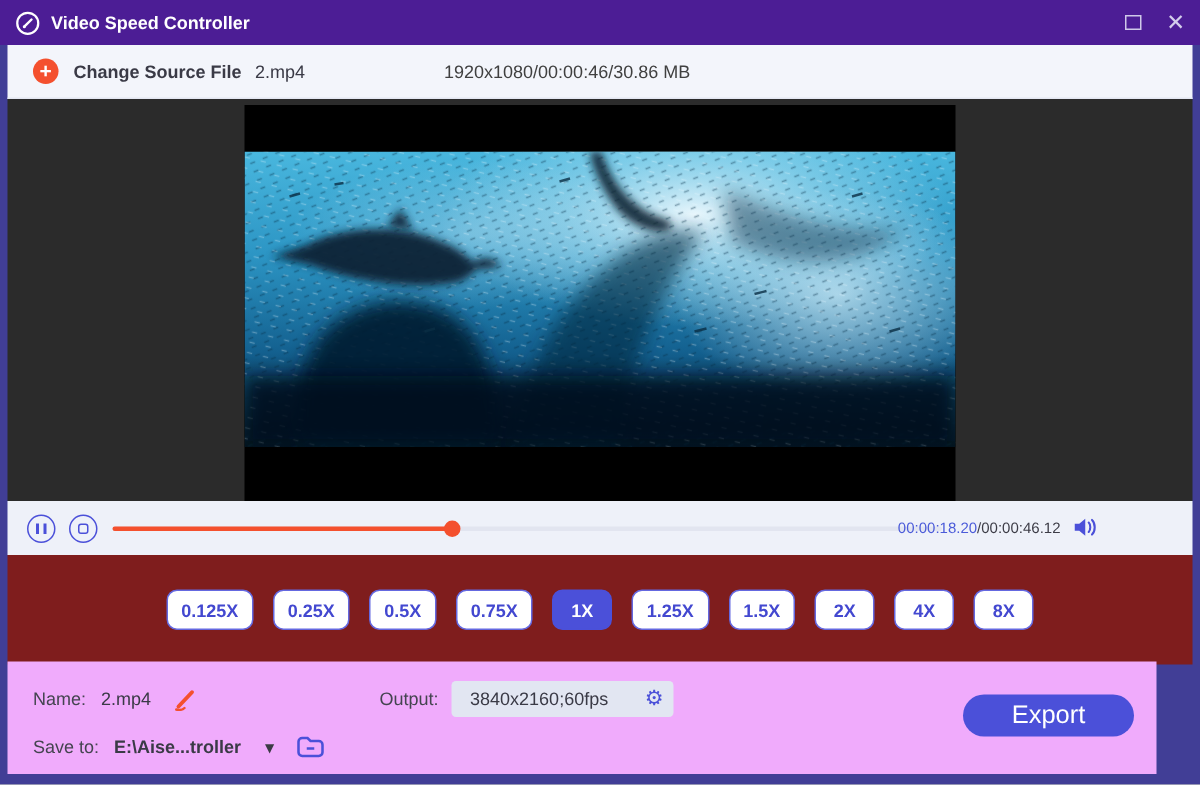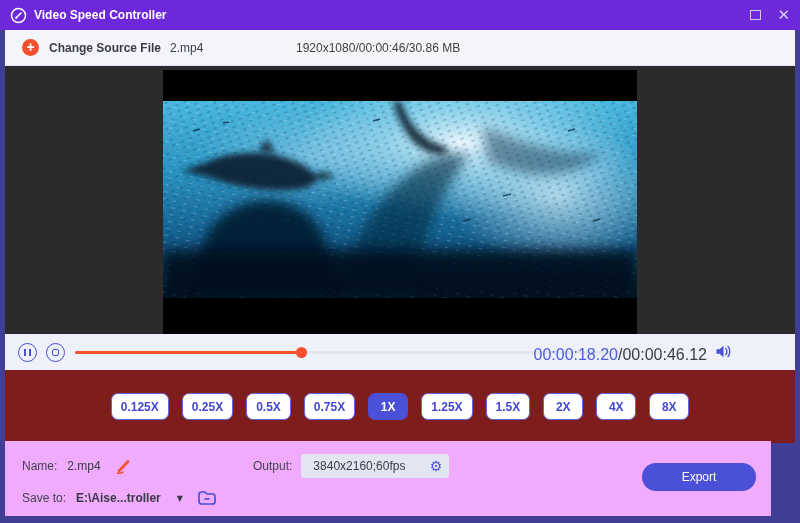--- a/index.html
+++ b/index.html
@@ -1,21 +1,21 @@
 <!DOCTYPE html>
 <html><head>
 <meta charset="utf-8">
 <style>
   * { margin:0; padding:0; box-sizing:border-box; }
   html,body { width:800px; height:523px; overflow:hidden; background:#dfe2ef; }
   body { font-family:"Liberation Sans", sans-serif; font-size:12px; color:#3a3a46; }
   #app { position:relative; width:800px; height:523px; background:#413e96; }
 
   
-  .titlebar { position:absolute; left:0; top:0; width:800px; height:30px; background:#6d28d9;
+  .titlebar { position:absolute; left:0; top:0; width:800px; height:30px; background:#4c1d95;
               display:flex; align-items:center; padding:0 10px; }
   .titlebar .app-title { color:#ffffff; font-weight:bold; font-size:12px; margin-left:7px; }
   .win-btns { position:absolute; right:10px; top:0; height:30px; display:flex; align-items:center; gap:16px; }
   .btn-max { width:11px; height:10px; border:1.4px solid rgba(230,230,248,.85); display:inline-block; cursor:pointer; }
   .btn-close { color:rgba(230,230,248,.88); font-size:15px; line-height:1; cursor:pointer;
                font-family:"DejaVu Sans", sans-serif; }
 
   
   .toolbar { position:absolute; left:5px; top:30px; width:790px; height:36px; background:#f3f5fb;
              display:flex; align-items:center; border-bottom:1px solid #e4e7f2; }
@@ -38,21 +38,21 @@
               display:flex; align-items:center; justify-content:center; cursor:pointer; background:transparent; }
   .ctrl-pause { margin-left:13px; gap:2.5px; }
   .ctrl-pause i { width:2px; height:7px; background:#4b50d9; display:block; }
   .ctrl-stop { margin-left:9px; }
   .ctrl-stop i { width:7px; height:7px; border:1.5px solid #4b50d9; border-radius:2px; display:block; }
   .track { position:absolute; left:70px; top:16.5px; width:553px; height:3px; background:#e2e5f0;
            border-radius:2px; cursor:pointer; }
   .track-played { position:absolute; left:0; top:0; height:3px; background:#f4502e; border-radius:2px; }
   .track-thumb { position:absolute; right:-5px; top:-4px; width:11px; height:11px; border-radius:50%;
                  background:#f4502e; cursor:pointer; }
-  .time-wrap { position:absolute; right:88px; top:12px; height:36px; display:flex; align-items:flex-start; font-size:16px; }
+  .time-wrap { position:absolute; right:88px; top:0; height:36px; display:flex; align-items:center; font-size:10px; }
   .t-cur { color:#4b5bd9; }
   .t-sep, .t-total { color:#3c3c46; }
   .vol-icon { position:absolute; right:63px; top:10px; cursor:pointer; }
 
   
   .speed-row { position:absolute; left:5px; top:370px; width:790px; height:73px; background:#7f1d1d;
                display:flex; align-items:center; justify-content:center; gap:13px; }
   .speed-btn { min-width:40px; height:27px; padding:0 9px; border:1.5px solid #6468e0; border-radius:7px;
                background:#ffffff; color:#4348d0; font-weight:bold; font-size:12px; cursor:pointer;
                font-family:"Liberation Sans", sans-serif; }
@@ -63,21 +63,21 @@
   .row-name { position:absolute; left:17px; top:13px; height:24px; display:flex; align-items:center; }
   .lbl { color:#444450; }
   .name-val { margin-left:10px; color:#3a3a46; }
   .edit-icon { margin-left:14px; cursor:pointer; display:flex; align-items:center; }
   .out-group { position:absolute; left:248px; top:13px; height:24px; display:flex; align-items:center; }
   .out-field { position:relative; margin-left:9px; width:148px; height:24px; background:#e2e6f2;
                border-radius:3px; display:flex; align-items:center; padding-left:12px; color:#3a3a46; cursor:default; }
   .gear { position:absolute; right:7px; top:50%; transform:translateY(-50%); color:#4b50d9;
           font-family:"DejaVu Sans", sans-serif; font-size:14px; cursor:pointer; line-height:1; }
   .export-btn { position:absolute; right:15px; top:22px; width:114px; height:28px; background:#4b50d9;
-                border:none; border-radius:14px; color:#fff; font-size:12px; cursor:pointer;
+                border:none; border-radius:14px; color:#fff; font-size:17px; cursor:pointer;
                 font-family:"Liberation Sans", sans-serif; }
   .row-save { position:absolute; left:17px; top:46px; height:22px; display:flex; align-items:center;text-align:center; }
   .save-val { margin-left:10px; color:#3a3a46; cursor:pointer;font-weight:bold; }
   .dd-arrow { margin-left:16px; font-size:8px; color:#3a3a44; cursor:pointer;
               font-family:"DejaVu Sans", sans-serif; }
   .folder-icon { margin-left:14px; cursor:pointer; display:flex; align-items:center; }
 </style>
 </head>
 <body>
 

